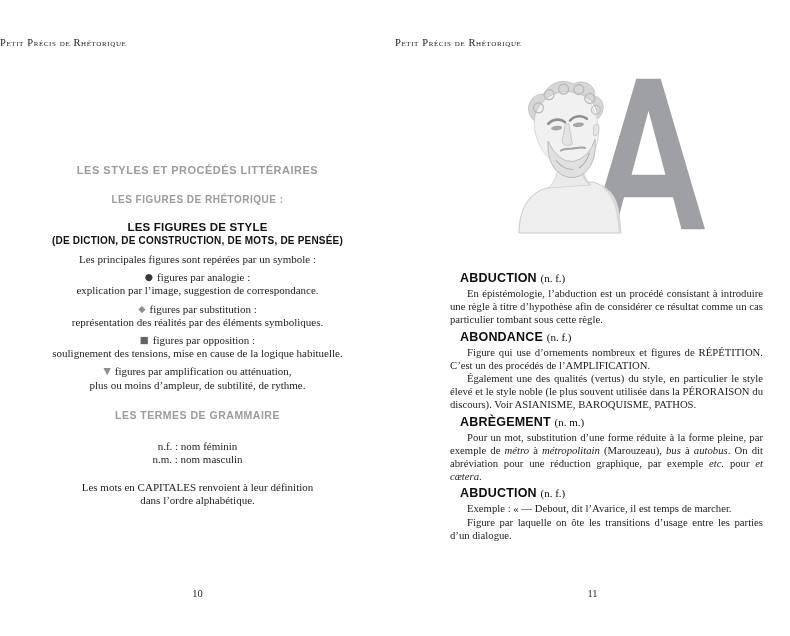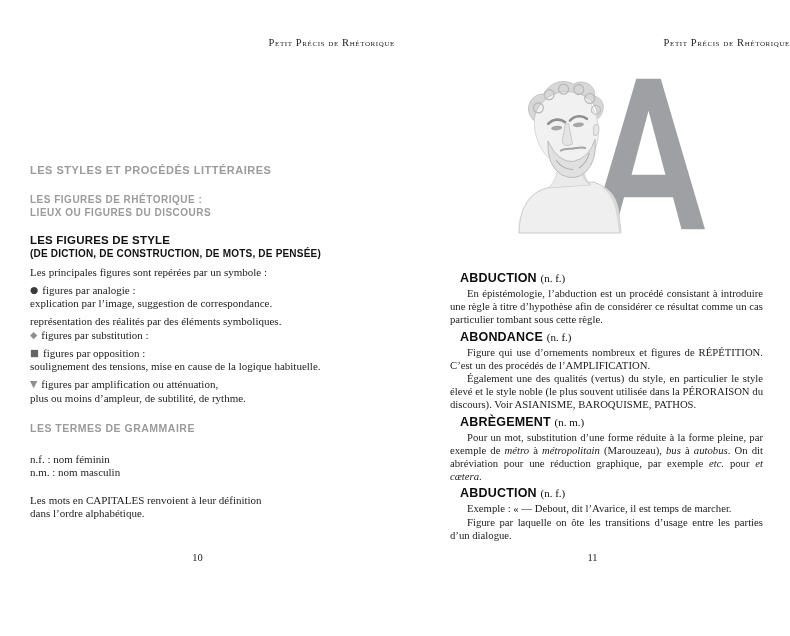--- a/index.html
+++ b/index.html
@@ -1,26 +1,26 @@
 <!DOCTYPE html>
 <html style="--heading_gray: #9b9b9b; --letter_gray: #9fa0a4; --body_text: #1c1c1c; --symbol_circle: #3a3a3a; --symbol_diamond: #8e8e8e; --symbol_square: #636363; --symbol_triangle: #8e8e8e;"><head>
 <meta charset="utf-8">
 <style>
   html,body{margin:0;padding:0;background:#fff;}
   .sheet{position:relative;width:790px;height:636px;background:#ffffff;overflow:hidden;
          font-family:"Liberation Serif",serif;color:var(--body_text,#1c1c1c);}
   .page{position:absolute;top:0;height:636px;width:395px;}
   .page.left{left:0;}
   .page.right{left:395px;}
-  .running-head{position:absolute;top:37px;left:16px;right:0;text-align:right;
+  .running-head{position:absolute;top:37px;left:0;right:0;text-align:left;
                 font-variant:small-caps;font-size:10.5px;letter-spacing:0.6px;color:#222;}
-  .page-number{position:absolute;top:552px;left:0;right:0;text-align:center;font-size:10.5px;color:#222;}
+  .page-number{position:absolute;top:588px;left:0;right:0;text-align:center;font-size:10.5px;color:#222;}
 
   
-  .lcontent{position:absolute;left:30px;top:164px;width:335px;text-align:left;}
+  .lcontent{position:absolute;left:30px;top:164px;width:335px;text-align:center;}
   .h-gray{font-family:"Liberation Sans",sans-serif;font-weight:bold;color:var(--heading_gray,#9b9b9b);
           font-size:11px;letter-spacing:0.5px;line-height:13px;}
   .h-gray.h2{font-size:10px;margin-top:16px;}
   .h-black{font-family:"Liberation Sans",sans-serif;font-weight:bold;color:#111;
            font-size:11.5px;line-height:13px;margin-top:15px;letter-spacing:0.2px;}
   .h-black .h-black-sub{font-size:10px;}
   .body-line{font-size:11px;line-height:13.2px;}
   .intro{margin-top:6px;}
   .legend-item{margin-top:4px;}
   .sym{display:inline-block;margin-right:4px;font-size:9.5px;vertical-align:1px;
@@ -50,38 +50,37 @@
 <div class="sheet">
 
   <div class="page left">
     <div class="running-head">Petit Précis de Rhétorique</div>
 
     <div class="lcontent">
       <div class="h-gray">LES STYLES ET PROCÉDÉS LITTÉRAIRES</div>
 
       <div class="h-gray h2">
         <div>LES FIGURES DE RHÉTORIQUE :</div>
-        <div>LIEUX OU FIGURES DU DISCOURS</div>
       </div>
 
       <div class="h-black">
         <div>LES FIGURES DE STYLE</div>
         <div class="h-black-sub">(DE DICTION, DE CONSTRUCTION, DE MOTS, DE PENSÉE)</div>
       </div>
 
       <div class="body-line intro">Les principales figures sont repérées par un symbole :</div>
 
       <div class="legend-item">
         <div class="body-line"><span class="sym circle">●</span><span>figures par analogie :</span></div>
         <div class="body-line">explication par l’image, suggestion de correspondance.</div>
       </div>
 
       <div class="legend-item">
+        <div class="body-line"><span class="sym diamond">◆</span><span>figures par substitution :</span></div>
         <div class="body-line">représentation des réalités par des éléments symboliques.</div>
-        <div class="body-line"><span class="sym diamond">◆</span><span>figures par substitution :</span></div>
       </div>
 
       <div class="legend-item">
         <div class="body-line"><span class="sym square">■</span><span>figures par opposition :</span></div>
         <div class="body-line">soulignement des tensions, mise en cause de la logique habituelle.</div>
       </div>
 
       <div class="legend-item">
         <div class="body-line"><span class="sym triangle">▼</span><span>figures par amplification ou atténuation,</span></div>
         <div class="body-line">plus ou moins d’ampleur, de subtilité, de rythme.</div>

